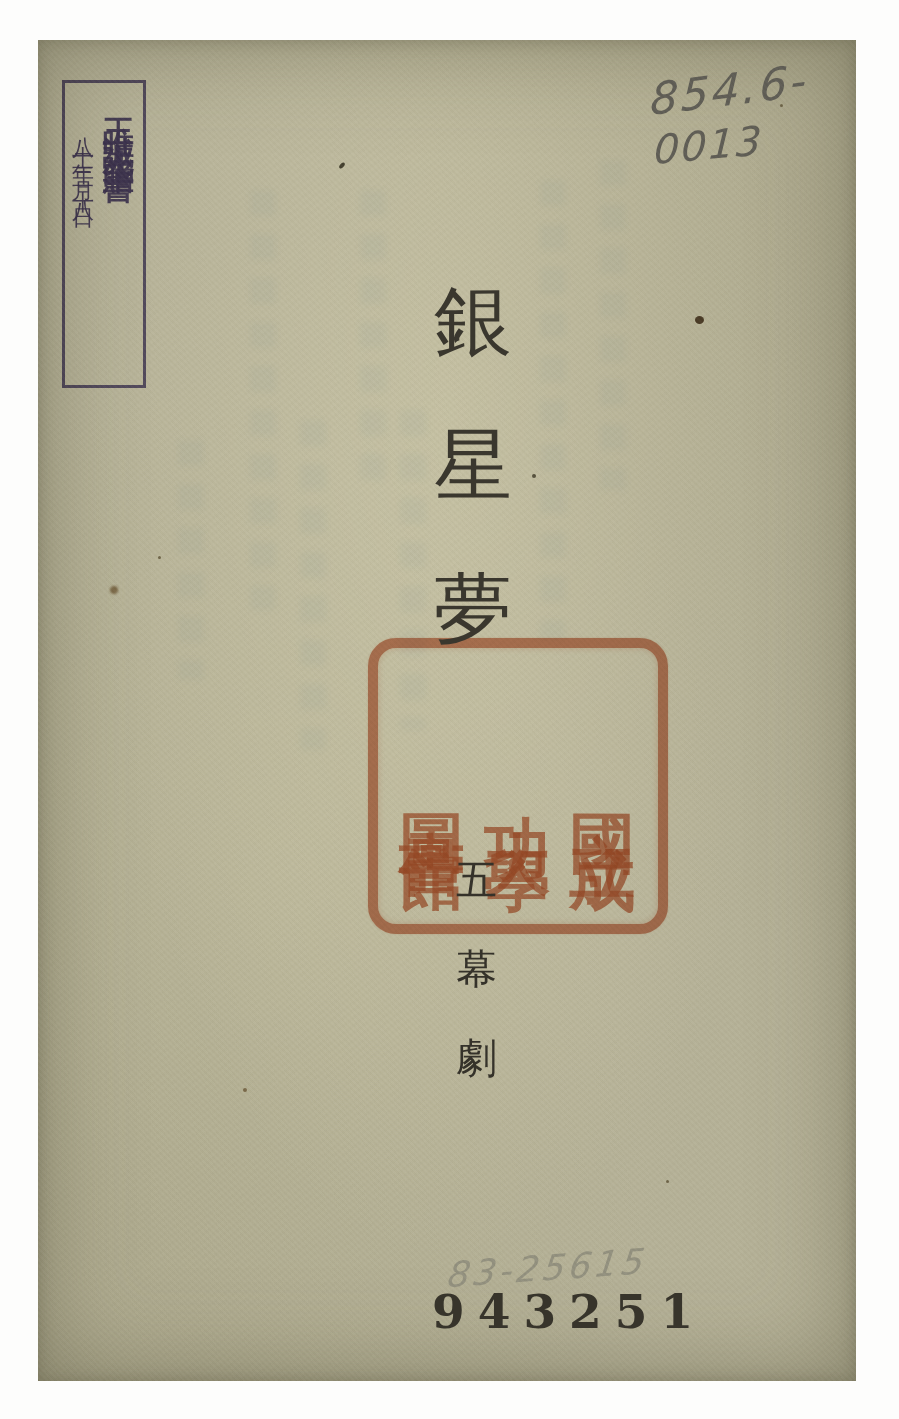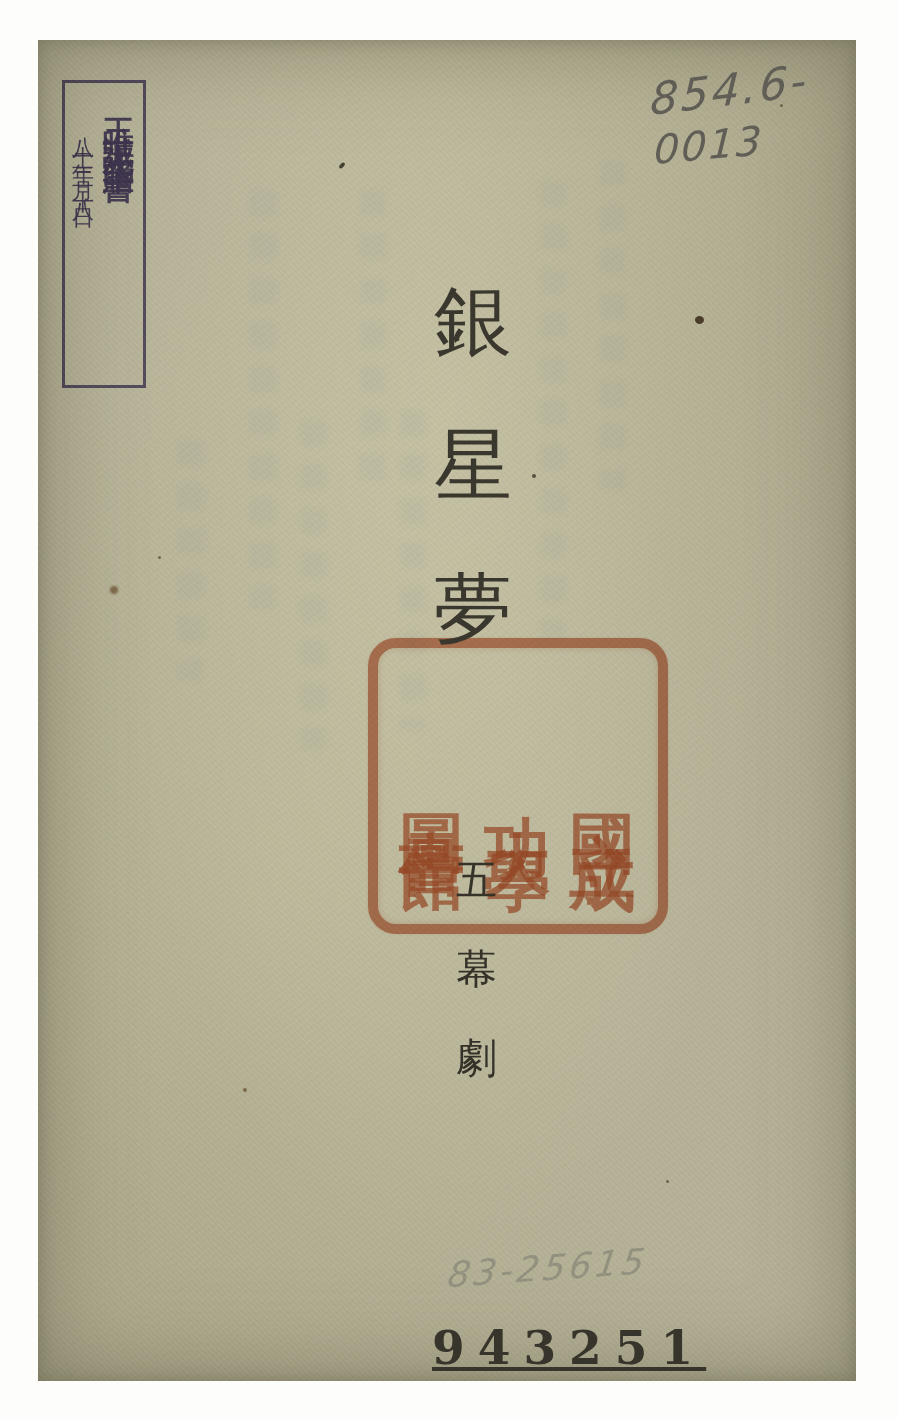--- a/index.html
+++ b/index.html
@@ -99,26 +99,25 @@
   }
   
   .subtitle-col {
     position:absolute; left:418px; top:820px;
     display:flex; flex-direction:column; align-items:center; gap:48px;
     color:#35322a; z-index:4;
   }
   .subtitle-col span { font-size:41px; line-height:1; filter:blur(0.2px); }
   
   .acc-stamp {
-    position:absolute; left:394px; top:1280px;
+    position:absolute; left:394px; top:1244px;
     font-family:"DejaVu Serif","Liberation Serif",serif;
     font-weight:700; font-size:47px; letter-spacing:13px;
     color:#37342b; filter:blur(0.3px);
     z-index:3;
-    text-decoration:underline;
   }
 </style>
 </head>
 <body>
 
 <div class="canvas">
   <div class="sheet">
 
     <div class="ghost" style="left:212px; top:150px; height:420px;"></div>
     <div class="ghost" style="left:262px; top:380px; height:330px;"></div>

